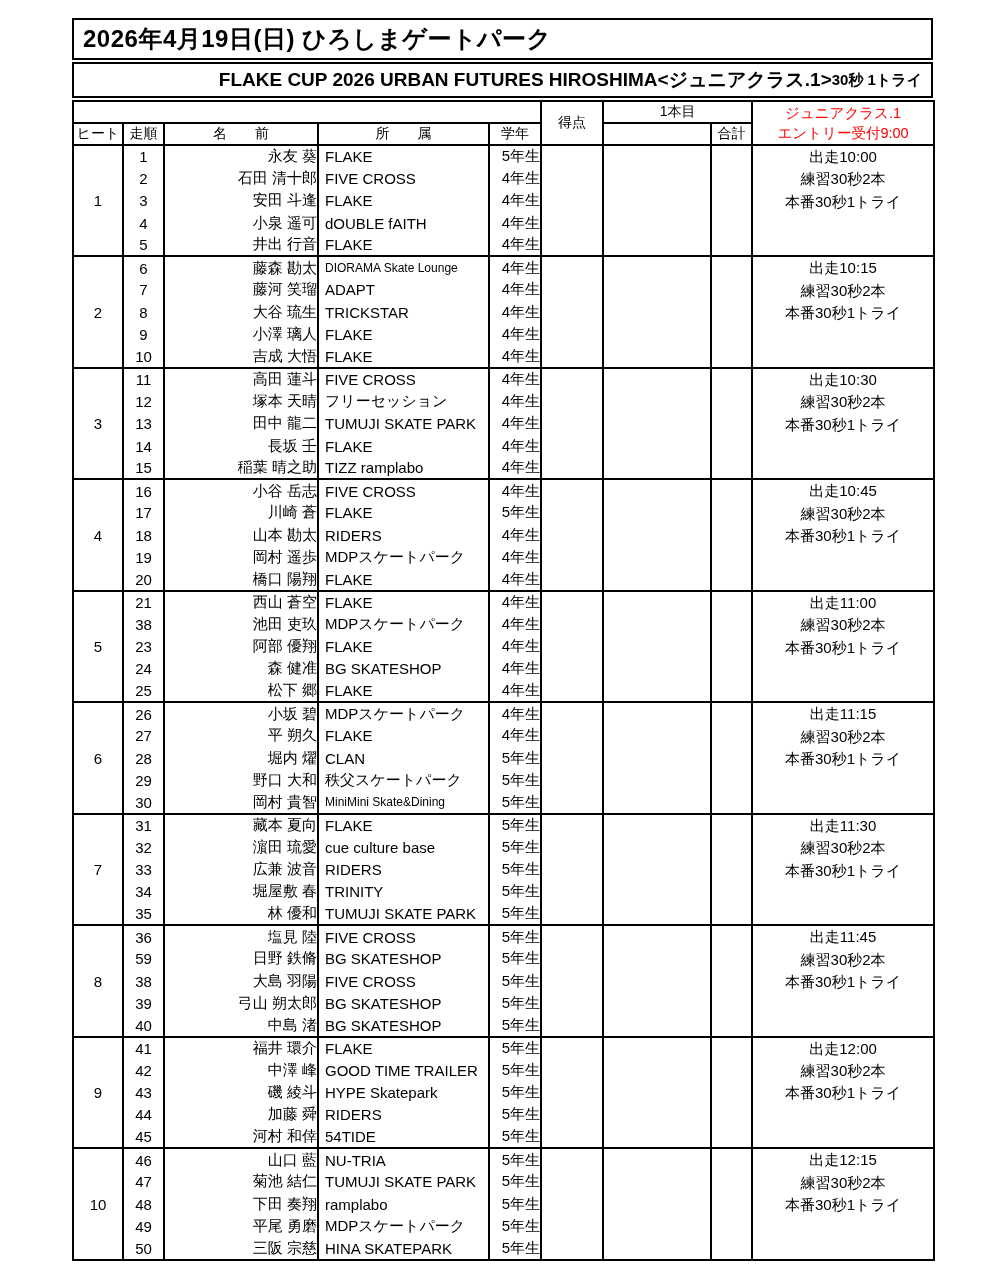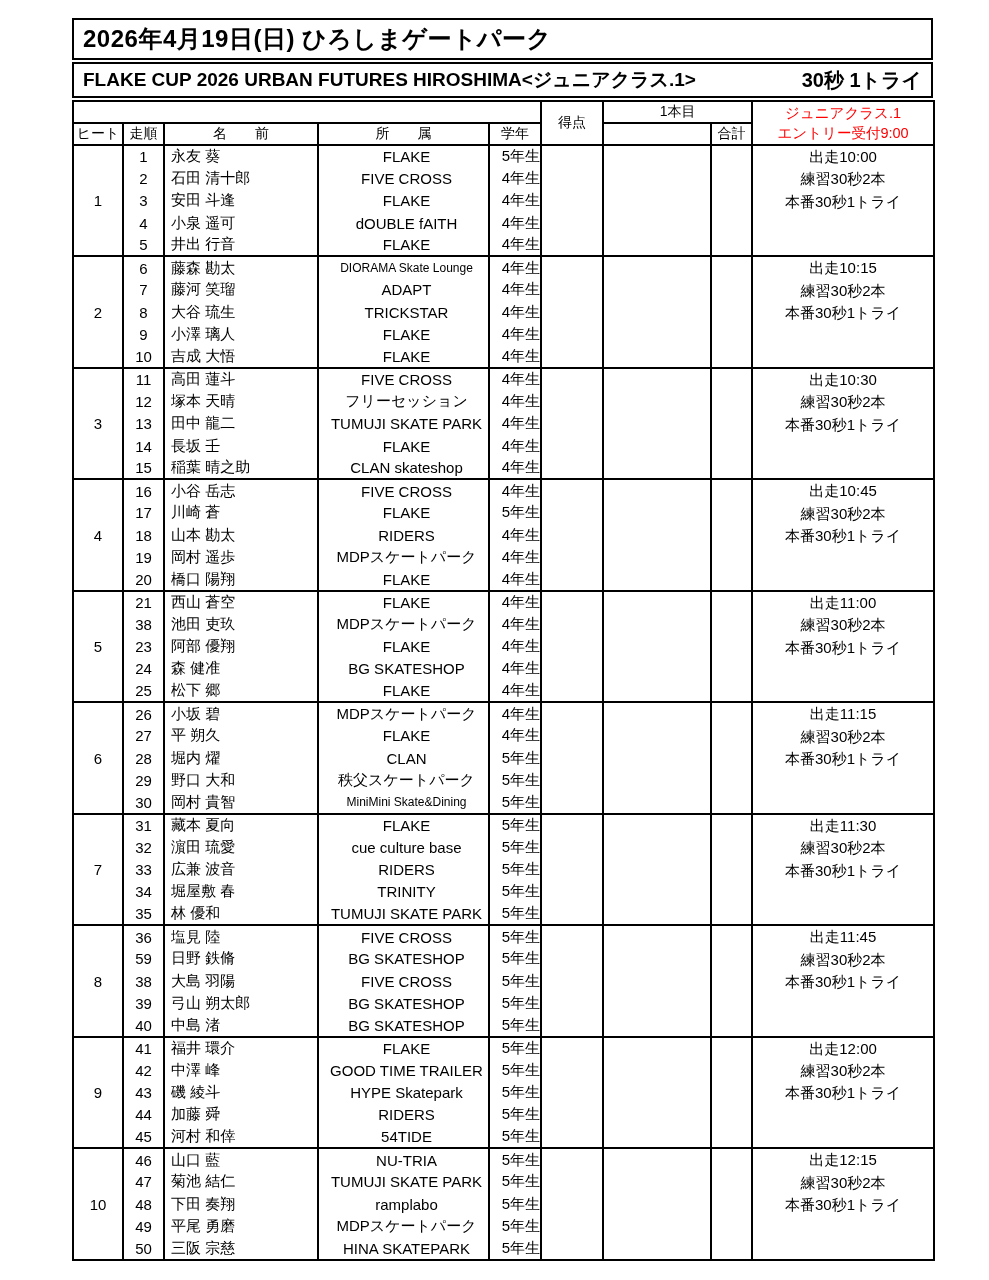--- a/index.html
+++ b/index.html
@@ -12,24 +12,24 @@
   .sheet{position:relative;width:989px;height:1280px;background:#fff;overflow:hidden;}
   .doc{position:absolute;left:72px;top:18px;width:861px;}
 
   .title1{
     box-sizing:border-box;border:2.5px solid #000;height:42px;
     display:flex;align-items:center;padding:0 9px;
     font-size:24px;font-weight:bold;letter-spacing:0.5px;white-space:nowrap;
   }
   .title2{
     box-sizing:border-box;border:2.5px solid #000;height:31px;margin-top:2px;
-    display:flex;align-items:center;justify-content:space-between;padding:16px 9px;
+    display:flex;align-items:center;justify-content:flex-end;padding:16px 9px;
     font-size:19px;font-weight:bold;white-space:nowrap;
   }
-  .title2 .fmt{font-size:20px;}
+  .title2 .fmt{font-size:15px;}
 
   table.entry{
     margin-top:2px;border-collapse:collapse;table-layout:fixed;width:861px;
     border:2.5px solid #000;
   }
   col.c1{width:50px}  
   col.c2{width:41px}  
   col.c3{width:154px} 
   col.c4{width:171px} 
   col.c5{width:52px}  
@@ -47,22 +47,22 @@
   thead th{border-top:2px solid #000;border-bottom:2px solid #000;font-size:14px;text-align:center;}
   thead th.red-cell{font-size:14.5px;line-height:20px;}
   thead th.red-cell div{text-align:center;}
 
   tbody tr{height:22.3px;}
   tbody td{border-top:none;border-bottom:none;}
   tbody tr.heat-first td{border-top:2.5px solid #000;}
 
   td.c-heat{text-align:center;font-size:15px;}
   td.c-order{text-align:center;}
-  td.c-name{text-align:left;padding-left:6px;}
-  td.c-club{text-align:center;padding-left:6px;}
+  td.c-name{text-align:right;padding-left:6px;}
+  td.c-club{text-align:left;padding-left:6px;}
   td.c-club.small{font-size:12px;}
   td.c-grade{text-align:right;padding-left:4px;}
   td.c-notes{vertical-align:top;text-align:center;}
   td.c-notes div{line-height:22.3px;height:22.3px;}
 </style>
 </head>
 <body>
 
 <div class="sheet">
   <div class="doc">
@@ -214,21 +214,21 @@
           </tr>
           <tr>
             <td class="c-order">14</td>
             <td class="c-name">長坂 壬</td>
             <td class="c-club">FLAKE</td>
             <td class="c-grade">4年生</td>
           </tr>
           <tr>
             <td class="c-order">15</td>
             <td class="c-name">稲葉 晴之助</td>
-            <td class="c-club">CLAN skateshop</td>
+            <td class="c-club">TIZZ ramplabo</td>
             <td class="c-grade">4年生</td>
           </tr>
           <tr class="heat-first">
             <td class="c-heat" rowspan="5">4</td>
             <td class="c-order">16</td>
             <td class="c-name">小谷 岳志</td>
             <td class="c-club">FIVE CROSS</td>
             <td class="c-grade">4年生</td>
             <td class="c-score" rowspan="5"></td>
             <td class="c-run1" rowspan="5"></td>

